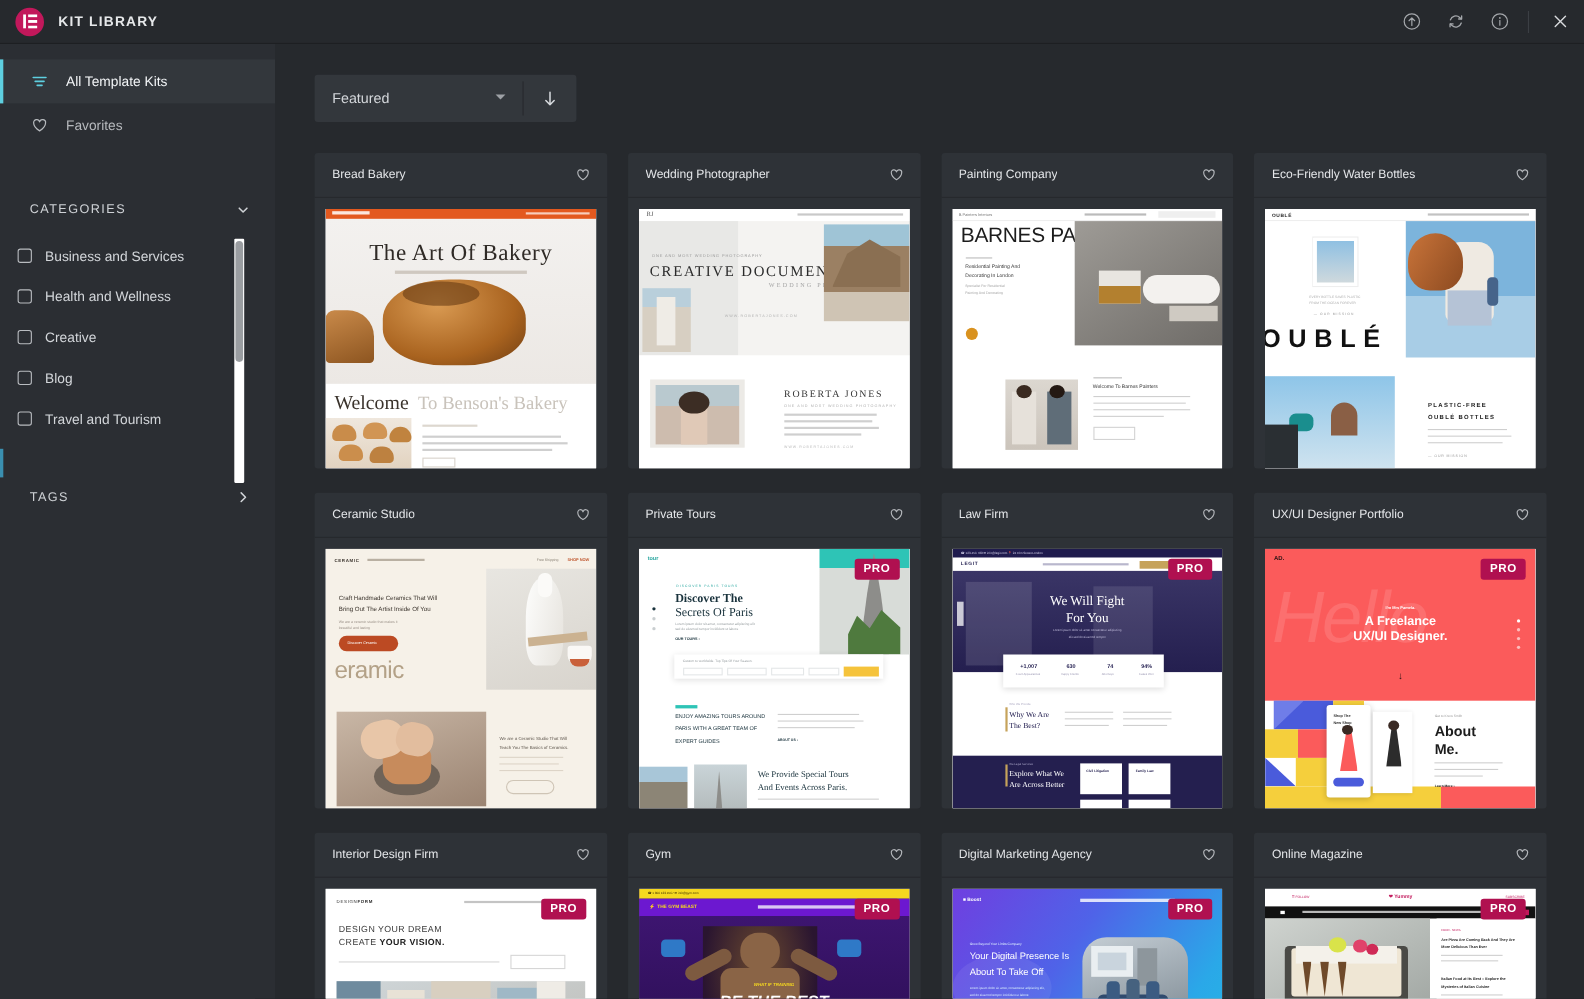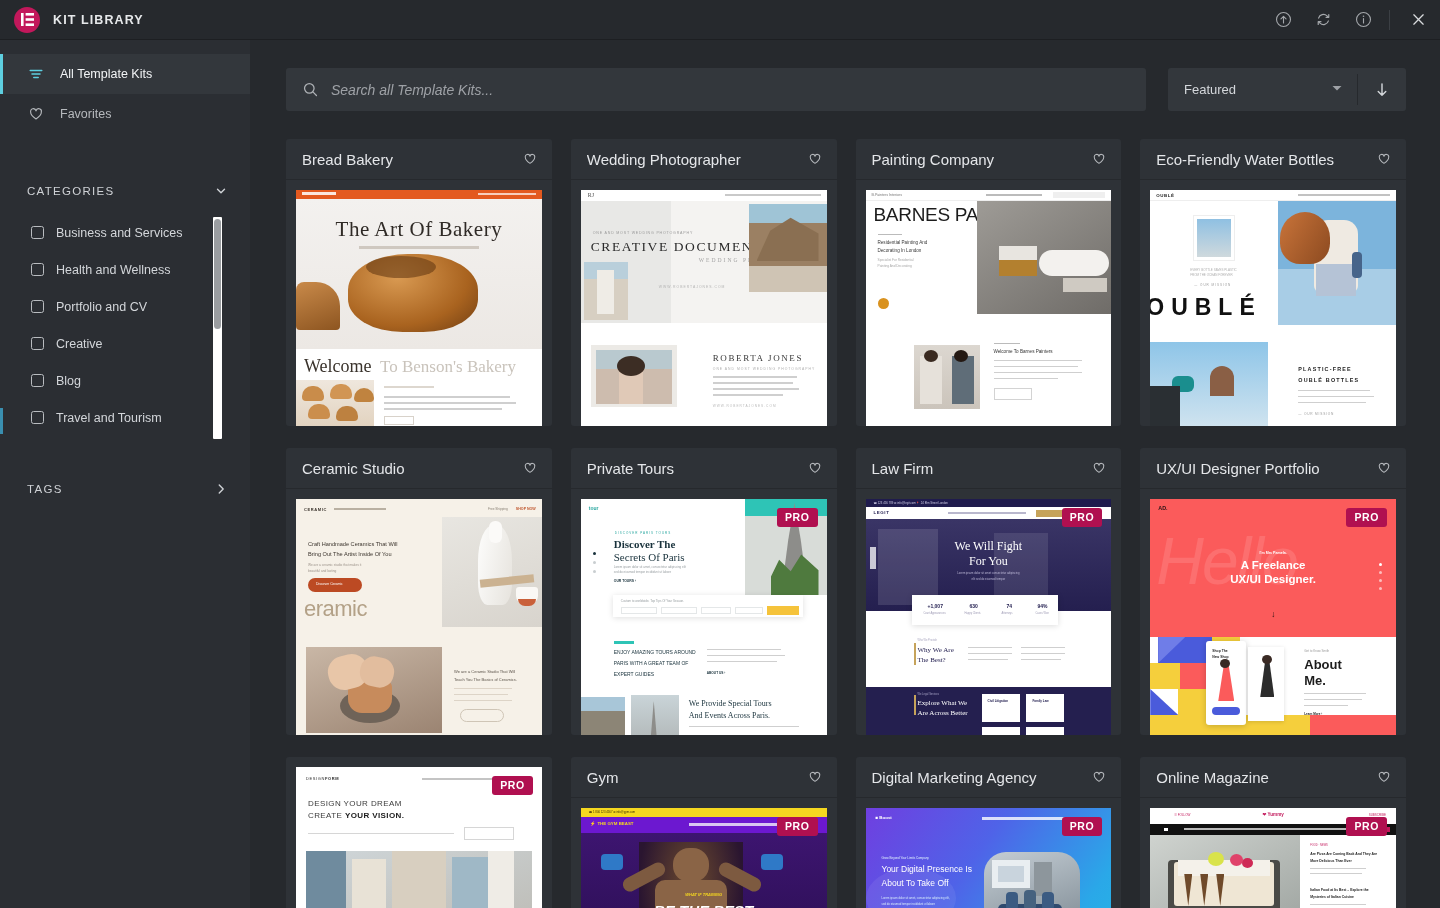--- a/index.html
+++ b/index.html
@@ -60,21 +60,21 @@
   }
 
   .sec-head {
     display: flex; align-items: center; justify-content: space-between;
     padding: 0 22px 0 27px; height: 30px; margin-top: 42px;
     color: #cfd2d6; font-size: 11.5px; letter-spacing: 1.3px; cursor: pointer;
   }
   .sec-head.tags { margin-top: 38px; }
   .sec-head .chev { color: #cfd2d6; display:flex; }
 
-  .cat-wrap { position: relative; margin-top: 8px; padding-left: 31px; padding-right: 26px; }
+  .cat-wrap { position: relative; margin-top: 8px; padding-left: 16px; padding-right: 26px; }
   .cat-item {
     height: 37px; display: flex; align-items: center;
     color: #d3d6da; font-size: 12.5px; cursor: pointer;
   }
   .cat-box {
     width: 13px; height: 13px; border: 1.4px solid #b9bcc0; border-radius: 2.5px;
     margin-right: 12px; flex-shrink: 0; background: transparent;
   }
   .cat-scroll {
     position: absolute; right: 28px; top: 3px; width: 9px; height: 222px;
@@ -119,21 +119,21 @@
   
   .grid {
     margin-top: 28px; display: grid; grid-template-columns: repeat(4, 1fr);
     gap: 22px 19px;
   }
   .card { background: #2e3237; border-radius: 3px; overflow: hidden; cursor: pointer; }
   .card-head {
     height: 41px; display: flex; align-items: center; justify-content: space-between;
     padding: 0 15px 0 16px; border-bottom: 1px solid #26292d;
   }
-  .card-title { color: #e4e6e9; font-size: 15px; white-space: nowrap; overflow: hidden; text-overflow: ellipsis; }
+  .card-title { color: #e4e6e9; font-size: 11px; white-space: nowrap; overflow: hidden; text-overflow: ellipsis; }
   .fav-ico { color: #b3b6ba; display: flex; flex-shrink: 0; margin-left: 8px; }
   .thumb-wrap { padding: 10px 10px 0 10px; }
   .thumb {
     position: relative; width: 100%; height: 236px; overflow: hidden;
     background: #fff;
   }
   .pro-badge {
     position: absolute; top: 9px; right: 9px; z-index: 5;
     background: #b01050; color: #fff; font-size: 10.5px; font-weight: bold;
     letter-spacing: 0.6px; padding: 3px 8px 4px; border-radius: 3px;
@@ -232,24 +232,20 @@
         <div class="cat-item">
           <span class="cat-box"></span>
           <span>Business and Services</span>
         </div>
         <div class="cat-item">
           <span class="cat-box"></span>
           <span>Health and Wellness</span>
         </div>
         <div class="cat-item">
           <span class="cat-box"></span>
-          <span>Portfolio and CV</span>
-        </div>
-        <div class="cat-item">
-          <span class="cat-box"></span>
           <span>Creative</span>
         </div>
         <div class="cat-item">
           <span class="cat-box"></span>
           <span>Blog</span>
         </div>
         <div class="cat-item">
           <span class="cat-box"></span>
           <span>Travel and Tourism</span>
         </div>
@@ -261,29 +257,20 @@
           <svg width="14" height="14" viewBox="0 0 16 16" fill="none" stroke="currentColor" stroke-width="1.6" stroke-linecap="round" stroke-linejoin="round">
             <path d="M6 3.5l4.5 4.5L6 12.5"></path>
           </svg>
         </span>
       </div>
     </div>
 
     <div class="main">
 
       <div class="toolbar">
-        <div class="search-box">
-          <span class="s-ico">
-            <svg width="17" height="17" viewBox="0 0 20 20" fill="none" stroke="currentColor" stroke-width="1.5">
-              <circle cx="8.6" cy="8.6" r="5.6"></circle>
-              <path d="M12.8 12.8L17 17" stroke-linecap="round"></path>
-            </svg>
-          </span>
-          <input class="search-input" type="text" placeholder="Search all Template Kits..." style="">
-        </div>
 
         <div class="sort-group">
           <div class="sort-select">
             <span>Featured</span>
             <span class="sort-caret">
               <svg width="12" height="12" viewBox="0 0 12 12">
                   <path d="M1.5 4l4.5 4.5L10.5 4z" fill="currentColor"></path>
                 </svg>
             </span>
           </div>
@@ -672,20 +659,28 @@
                 <div class="ln" style="left:154px;top:194px;width:62px;height:1.2px"></div>
                 <div class="ln" style="left:154px;top:200px;width:58px;height:1.2px"></div>
                 <div class="ln" style="left:154px;top:206px;width:44px;height:1.2px"></div>
                 <div class="tx" style="left:154px;top:213px;font-size:3px;font-weight:bold;color:#1c1c1c">Learn More ›</div>
               </div>
             </div>
           </div>
         </div>
 
         <div class="card">
+          <div class="card-head">
+            <span class="card-title">Interior Design Firm</span>
+            <span class="fav-ico">
+              <svg width="14" height="14" viewBox="0 0 20 20" fill="none" stroke="currentColor" stroke-width="1.5">
+                  <path d="M10 16.2S3.3 12.1 3.3 7.6A3.4 3.4 0 0 1 10 6.1a3.4 3.4 0 0 1 6.7 1.5c0 4.5-6.7 8.6-6.7 8.6z" stroke-linejoin="round"></path>
+                </svg>
+            </span>
+          </div>
           <div class="thumb-wrap">
             <div class="thumb">
               <div class="pro-badge">PRO</div>
               <div class="tpl" style="background:#fff">
                 <div class="tx" style="left:10px;top:9px;font-size:4px;color:#2b2b2b;letter-spacing:.6px">DESIGN<b>FORM</b></div>
                 <div class="blk" style="left:126px;top:11px;width:74px;height:2px;background:#c4c4c4"></div>
                 <div class="tx" style="left:12px;top:32px;font-size:8px;color:#3b3b3b;letter-spacing:.4px">DESIGN YOUR DREAM</div>
                 <div class="tx" style="left:12px;top:44px;font-size:8px;color:#3b3b3b;letter-spacing:.4px">CREATE <b style="color:#1b1b1b">YOUR VISION.</b></div>
                 <div class="ln" style="left:12px;top:66px;width:146px;height:1px;background:#d6d6d6"></div>
                 <div class="blk" style="left:168px;top:60px;width:50px;height:13px;border:1px solid #d6d6d6"></div>

